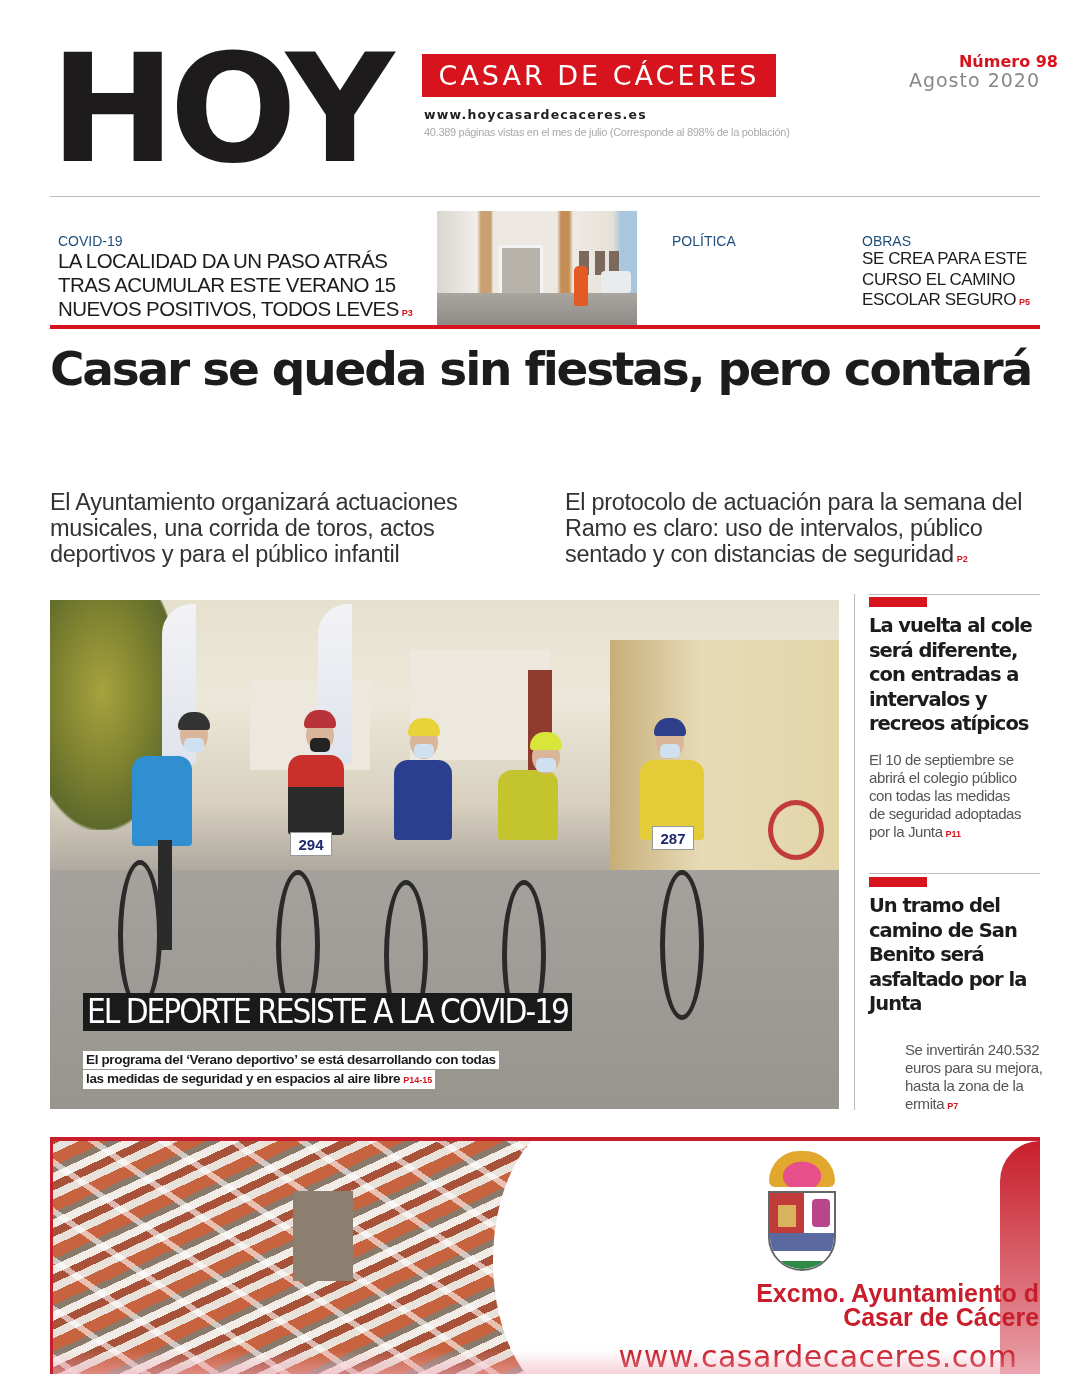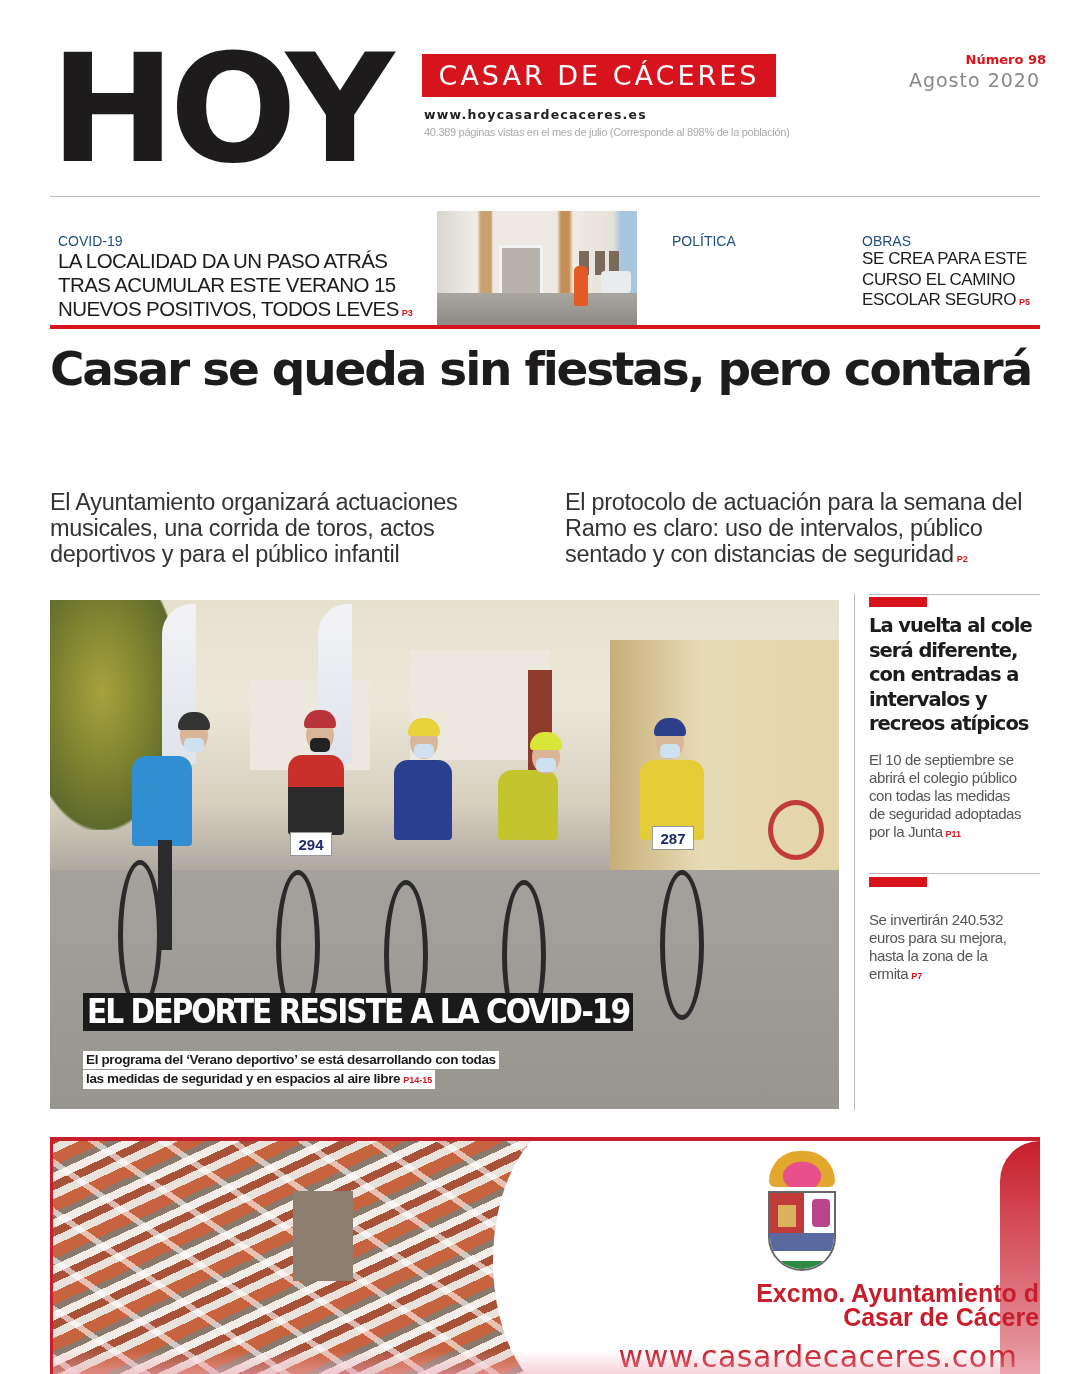--- a/index.html
+++ b/index.html
@@ -9,22 +9,22 @@
   
   .logo { position: absolute; left: 50px; top: 50px; width: 340px; height: 118px;
     font-family: "DejaVu Sans", sans-serif; font-weight: bold; font-size: 150px; line-height: 118px;
     letter-spacing: -6px; color: #1d1b1c; transform: scaleY(1.0); }
   .edition-box { position: absolute; left: 422px; top: 54px; width: 354px; height: 43px; background: #d7141d;
     color: #fff; font-family: "DejaVu Sans", sans-serif; font-size: 27px; letter-spacing: 3px;
     line-height: 43px; text-align: center; font-weight: normal; }
   .site-url { position: absolute; left: 424px; top: 107px; font-family: "DejaVu Sans", sans-serif; font-weight: bold;
     font-size: 12.5px; letter-spacing: 1.2px; color: #222; }
   .stats { position: absolute; left: 424px; top: 126px; font-size: 11px; color: #aaa; letter-spacing: -0.3px; }
-  .issue-num { position: absolute; right: 44px; top: 52px; text-align: left; font-family: "DejaVu Sans", sans-serif;
-    font-weight: bold; font-size: 13px; color: #d7141d; }
+  .issue-num { position: absolute; right: 32px; top: 52px; text-align: left; font-family: "DejaVu Sans", sans-serif;
+    font-weight: bold; font-size: 16px; color: #d7141d; }
   .issue-date { position: absolute; right: 50px; top: 69px; text-align: right; font-family: "DejaVu Sans", sans-serif;
     font-size: 19px; color: #888; letter-spacing: 1px; }
 
   .rule-grey { position: absolute; left: 50px; width: 990px; height: 1px; background: #bbb; }
   .rule-red { position: absolute; left: 50px; width: 990px; height: 4px; background: #d7141d; }
 
   
   .teaser { position: absolute; top: 233px; }
   .teaser .kicker { font-size: 14px; color: #1f4e79; line-height: 16px; }
   .teaser .title { font-family: "Liberation Sans Narrow", "Liberation Sans", sans-serif; font-size: 20.5px; line-height: 24px; color: #1d1b1c;
@@ -57,21 +57,21 @@
   .mp-road { position: absolute; left: 0; top: 270px; width: 100%; height: 239px; background: linear-gradient(180deg,#a5a19d,#98958f); }
   .rider { position: absolute; border-radius: 14px 14px 4px 4px; }
   .head { position: absolute; width: 28px; height: 34px; border-radius: 50%; background: #d9b59a; }
   .helmet { position: absolute; width: 32px; height: 18px; border-radius: 16px 16px 4px 4px; }
   .mask { position: absolute; width: 20px; height: 14px; border-radius: 5px; background: #cfe1f0; }
   .leg { position: absolute; width: 14px; height: 110px; background: #2b2b2b; }
   .wheel { position: absolute; width: 44px; height: 150px; border: 5px solid #2a2a2a; border-radius: 50%; }
   .bib { position: absolute; width: 42px; height: 24px; background: #fff; color: #1e2a6b; font-weight: bold; font-size: 15px; text-align: center; line-height: 24px; border: 1px solid #999; }
 
   .photo-title { position: absolute; left: 83px; top: 993px; height: 38px; background: #1a1a1a; color: #fff;
-    font-family: "DejaVu Sans Condensed", "DejaVu Sans", sans-serif; font-weight: bold; font-size: 33px; line-height: 38px;
+    font-family: "DejaVu Sans Condensed", "DejaVu Sans", sans-serif; font-weight: normal; font-size: 33px; line-height: 38px;
     padding: 0 4px; letter-spacing: -2px; }
   .photo-caption { position: absolute; left: 83px; top: 1050px; width: 480px; }
   .photo-caption span.line { display: inline-block; background: #fff; color: #1d1b1c; font-size: 13.5px; line-height: 18px; padding: 0 3px;
     font-weight: bold; letter-spacing: -0.35px; font-family: "Liberation Sans", sans-serif; }
 
   
   .col-div { position: absolute; left: 854px; top: 594px; width: 1px; height: 516px; background: #bbb; }
   .side-item { position: absolute; left: 869px; width: 175px; }
   .side-topline { position: absolute; left: 869px; width: 171px; height: 1px; background: #bbb; }
   .side-bar { width: 58px; height: 10px; background: #d7141d; margin-bottom: 7px; }
@@ -231,21 +231,28 @@
     <div>abrirá el colegio público</div>
     <div>con todas las medidas</div>
     <div>de seguridad adoptadas</div>
     <div><span>por la Junta</span><span class="pg">P11</span></div>
   </div>
 </div>
 
 <div class="side-topline" style="top:873px;"></div>
 <div class="side-item" style="top:877px;">
   <div class="side-bar"></div>
-  <div class="side-text" style="margin-top:24px;">
+  <div class="side-title">
+    <div>Un tramo del</div>
+    <div>camino de San</div>
+    <div>Benito será</div>
+    <div>asfaltado por la</div>
+    <div>Junta</div>
+  </div>
+  <div class="side-text" style="margin-top:24px;margin-left:36px;">
     <div>Se invertirán 240.532</div>
     <div>euros para su mejora,</div>
     <div>hasta la zona de la</div>
     <div><span>ermita</span><span class="pg">P7</span></div>
   </div>
 </div>
 
 <div class="ad">
   <div class="ad-photo">
     <div class="ad-tower"></div>

